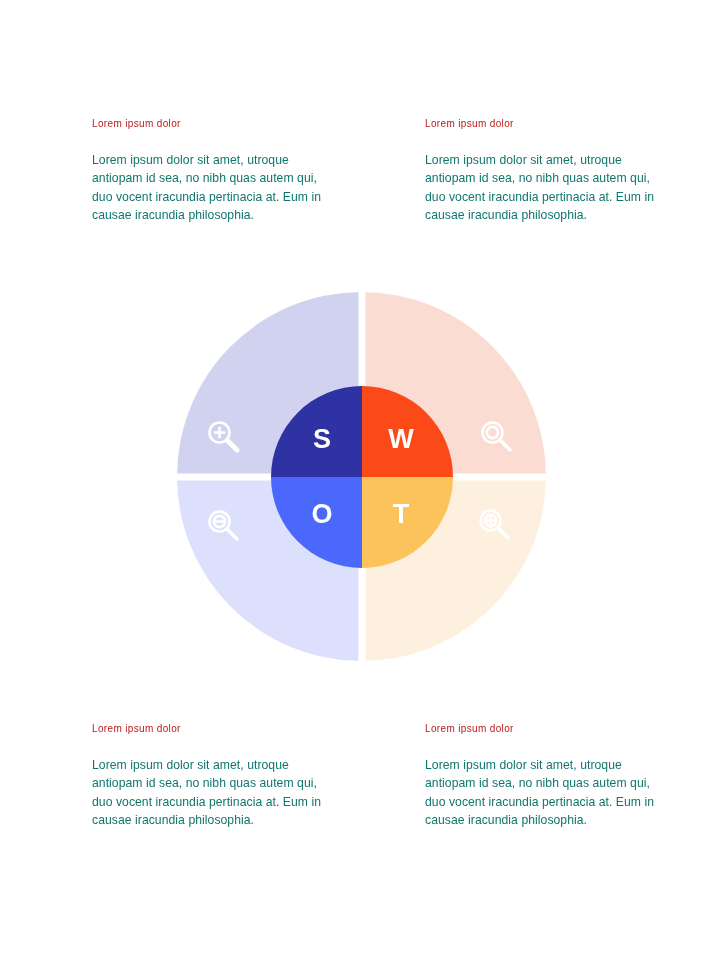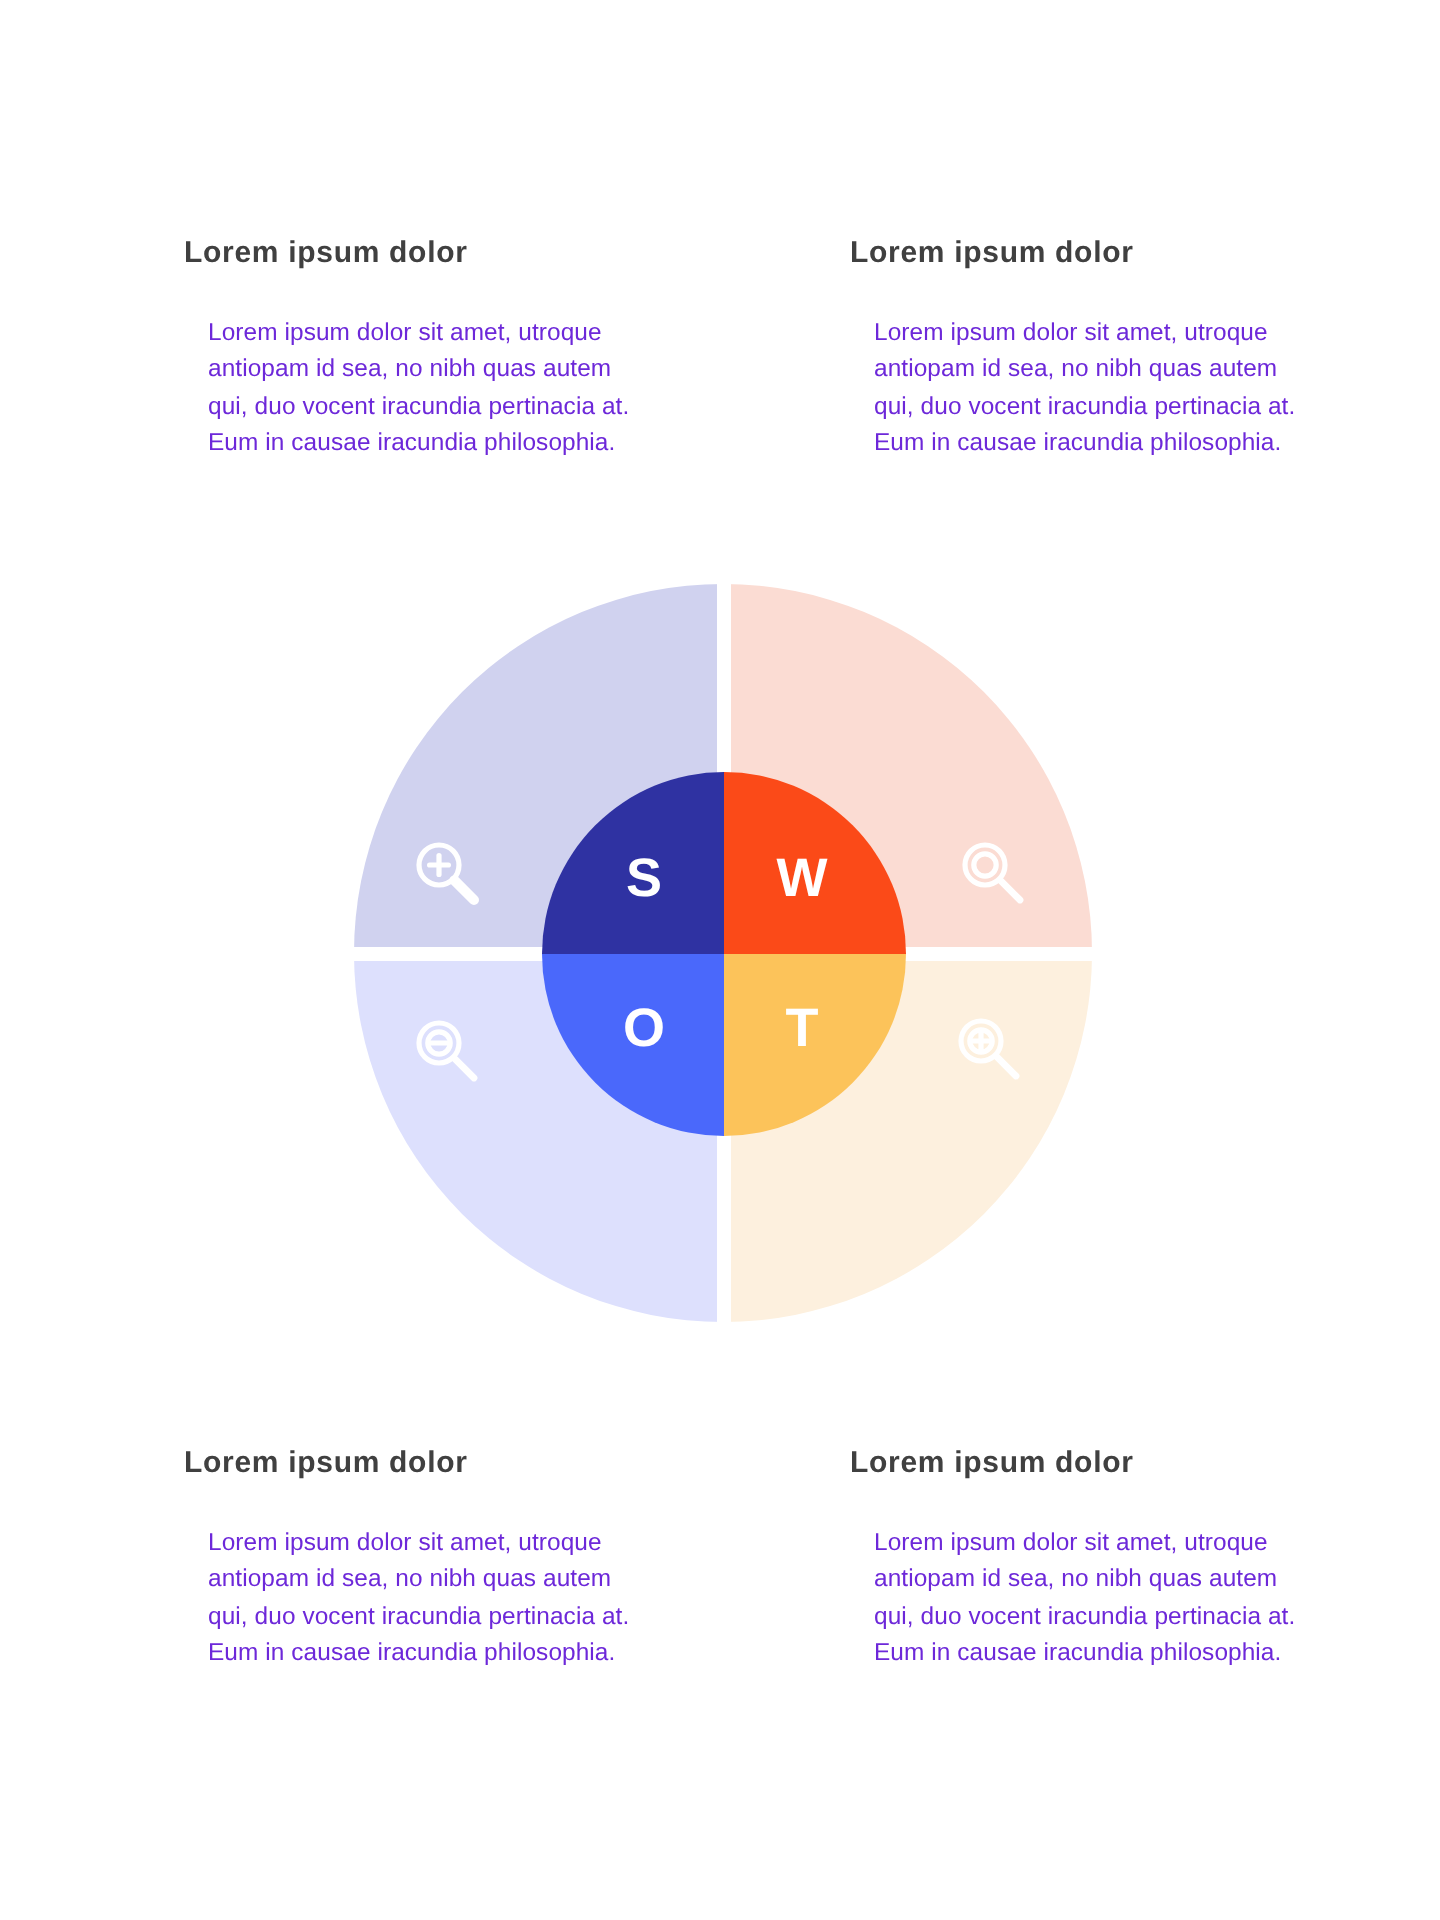--- a/index.html
+++ b/index.html
@@ -19,32 +19,32 @@
   .text-block {
     position: absolute;
     width: 240px;
   }
   .tb-tl { left: 92px;  top: 118px; }
   .tb-tr { left: 425px; top: 118px; }
   .tb-bl { left: 92px;  top: 723px; }
   .tb-br { left: 425px; top: 723px; }
 
   .block-heading {
-    font-size: 15px;
-    font-weight: bold;
-    color: #404040;
+    font-size: 10px;
+    font-weight: normal;
+    color: #b91c1c;
     letter-spacing: 0.35px;
     margin: 0 0 22px 0;
     white-space: nowrap;
   }
   .block-body {
     font-size: 12.2px;
     line-height: 18.3px;
-    color: #6d28d9;
-    margin: 12px;
+    color: #0f766e;
+    margin: 0;
     letter-spacing: 0.05px;
   }
 
   
   .swot-wheel {
     position: absolute;
     left: 177px;
     top: 292px;
     width: 369px;
     height: 369px;

